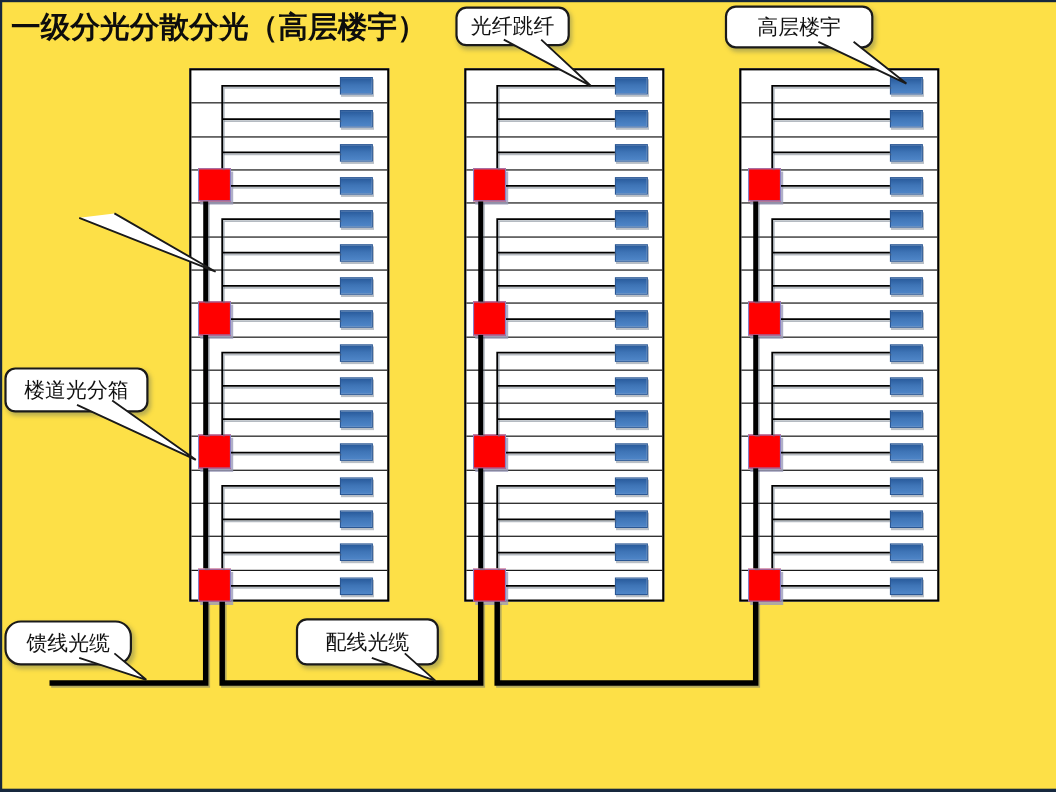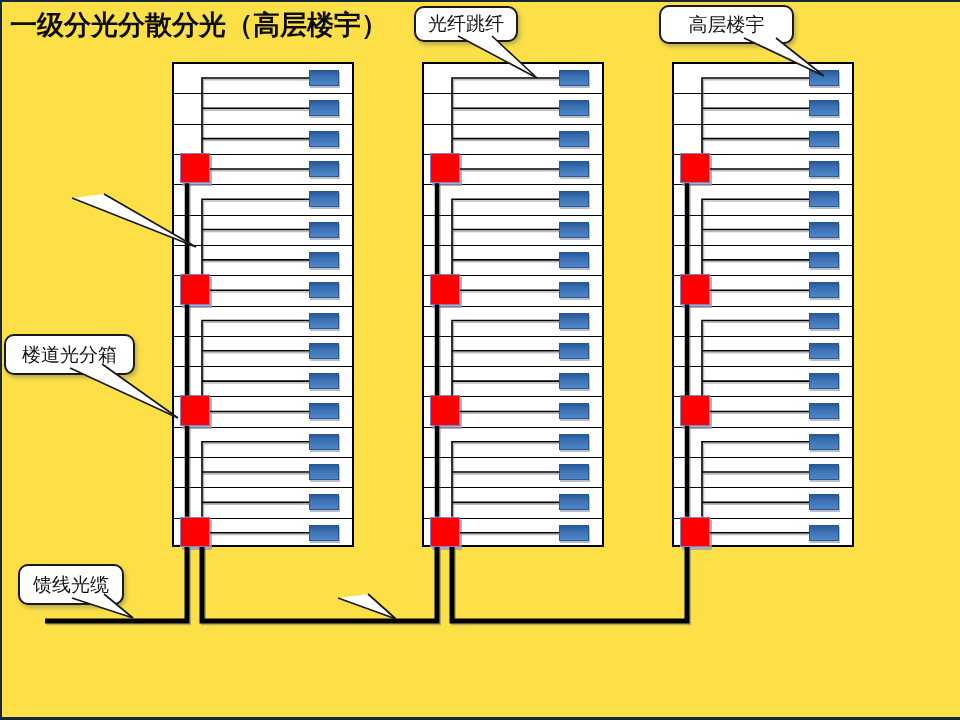--- a/index.html
+++ b/index.html
@@ -17,21 +17,21 @@
     position:absolute;background:#ffffff;border:2px solid #1a1a1a;border-radius:10px;
     display:flex;align-items:center;justify-content:center;
     font-size:19px;color:#111;white-space:nowrap;
     box-shadow:2px 3px 4px rgba(60,80,95,0.35);
     z-index:5;box-sizing:border-box;
   }
   #co-fiber   {left:412px;top:4px;  width:104px;height:36px;}
   #co-home    {left:657px;top:3px;  width:135px;height:39px;}
   #co-drop    {left:7px;  top:160px;width:133px;height:42px;}
   #co-corridor{left:2px;  top:332px;width:131px;height:41px;}
-  #co-feeder  {left:16px;  top:562px;width:106px;height:41px;}
+  #co-feeder  {left:2px;  top:562px;width:116px;height:41px;border-radius:15px;}
   #co-dist    {left:267px;top:560px;width:130px;height:43px;}
   .building{position:absolute;border:2px solid #000;box-sizing:border-box;z-index:1;}
   .floor{box-sizing:border-box;width:100%;border-bottom:1.5px solid #000;}
   .floor:last-child{border-bottom:none;}
   .blue-box{
     position:absolute;z-index:2;box-sizing:border-box;
     border:1px solid #2a5794;
     box-shadow:1px 2px 0 #b9bfc6;
   }
   .red-box{
@@ -44,20 +44,21 @@
 </head>
 <body>
 
 <div id="stage" style="background: #fde047;">
   <div id="page-title">一级分光分散分光（高层楼宇）</div>
 
   <div class="callout" id="co-fiber">光纤跳纤</div>
   <div class="callout" id="co-home">高层楼宇</div>
   <div class="callout" id="co-corridor">楼道光分箱</div>
   <div class="callout" id="co-feeder">馈线光缆</div>
+  <div class="callout" id="co-dist">配线光缆</div>
 <div class="building" style="left: 170px; top: 60px; width: 182px; height: 485px; background: rgb(255, 255, 255); border-color: rgb(0, 0, 0);">
       <div class="floor" style="height: 30.3125px; border-bottom-color: rgb(0, 0, 0);"></div>
       <div class="floor" style="height: 30.3125px; border-bottom-color: rgb(0, 0, 0);"></div>
       <div class="floor" style="height: 30.3125px; border-bottom-color: rgb(0, 0, 0);"></div>
       <div class="floor" style="height: 30.3125px; border-bottom-color: rgb(0, 0, 0);"></div>
       <div class="floor" style="height: 30.3125px; border-bottom-color: rgb(0, 0, 0);"></div>
       <div class="floor" style="height: 30.3125px; border-bottom-color: rgb(0, 0, 0);"></div>
       <div class="floor" style="height: 30.3125px; border-bottom-color: rgb(0, 0, 0);"></div>
       <div class="floor" style="height: 30.3125px; border-bottom-color: rgb(0, 0, 0);"></div>
       <div class="floor" style="height: 30.3125px; border-bottom-color: rgb(0, 0, 0);"></div>

